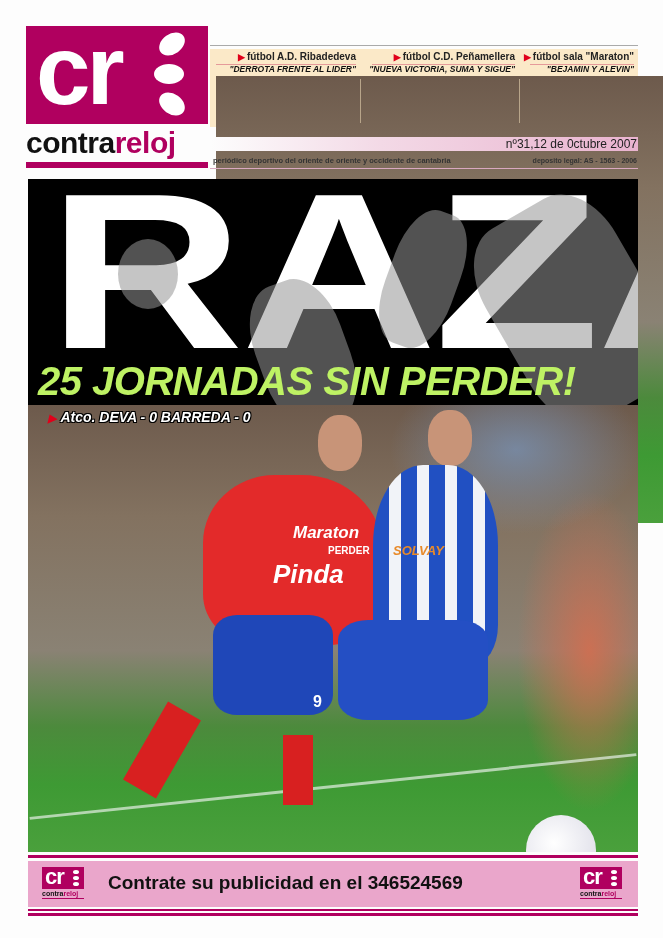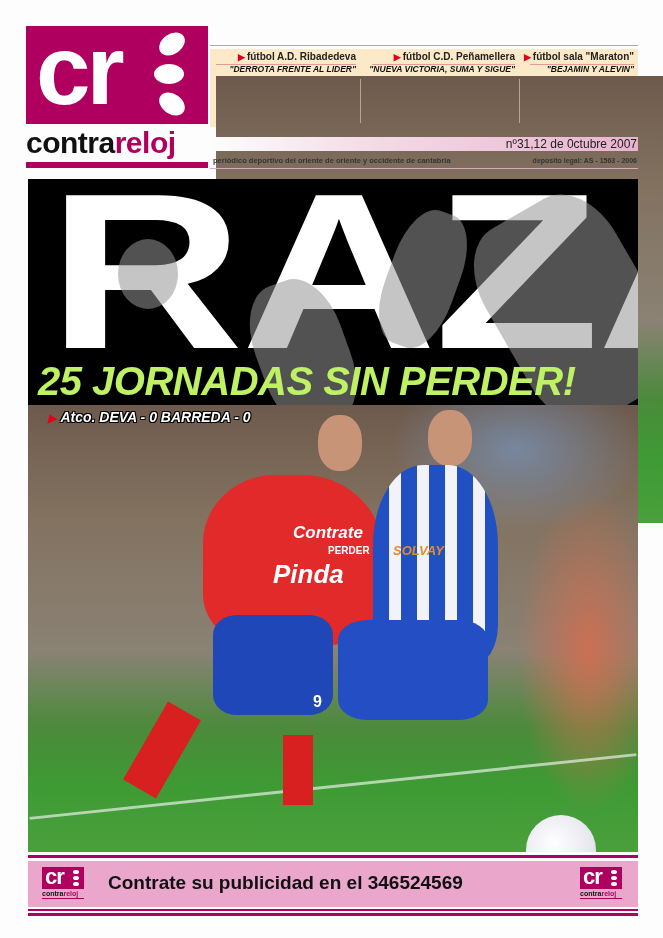--- a/index.html
+++ b/index.html
@@ -135,21 +135,21 @@
   <span class="silhouette" style="left:360px;top:30px;width:70px;height:140px;transform:rotate(20deg);border-radius:40%;"></span>
   <span class="silhouette" style="left:470px;top:20px;width:150px;height:220px;transform:rotate(-30deg);border-radius:30%;"></span>
   <div class="slogan">25 JORNADAS SIN PERDER!</div>
 </div>
 
 <div class="abs photo">
   <div class="grass-line"></div>
   <div class="head" style="left:290px;top:10px;"></div>
   <div class="head" style="left:400px;top:5px;"></div>
   <div class="player-red">
-    <span class="sponsor" style="left:90px;top:48px;font-size:17px;">Contrate</span>
+    <span class="sponsor" style="left:90px;top:48px;font-size:17px;">Maraton</span>
     <span class="sponsor" style="left:125px;top:70px;font-size:10px;font-style:normal;">PERDER</span>
     <span class="sponsor" style="left:70px;top:84px;font-size:26px;">Pinda</span>
   </div>
   <div class="player-red-shorts">
     <span class="sponsor" style="left:100px;top:78px;font-size:16px;font-style:normal;">9</span>
   </div>
   <div class="player-red-sock1"></div>
   <div class="player-red-sock2"></div>
   <div class="player-blue">
     <span class="sponsor" style="left:20px;top:78px;font-size:13px;color:#e88a2a;">SOLVAY</span>

